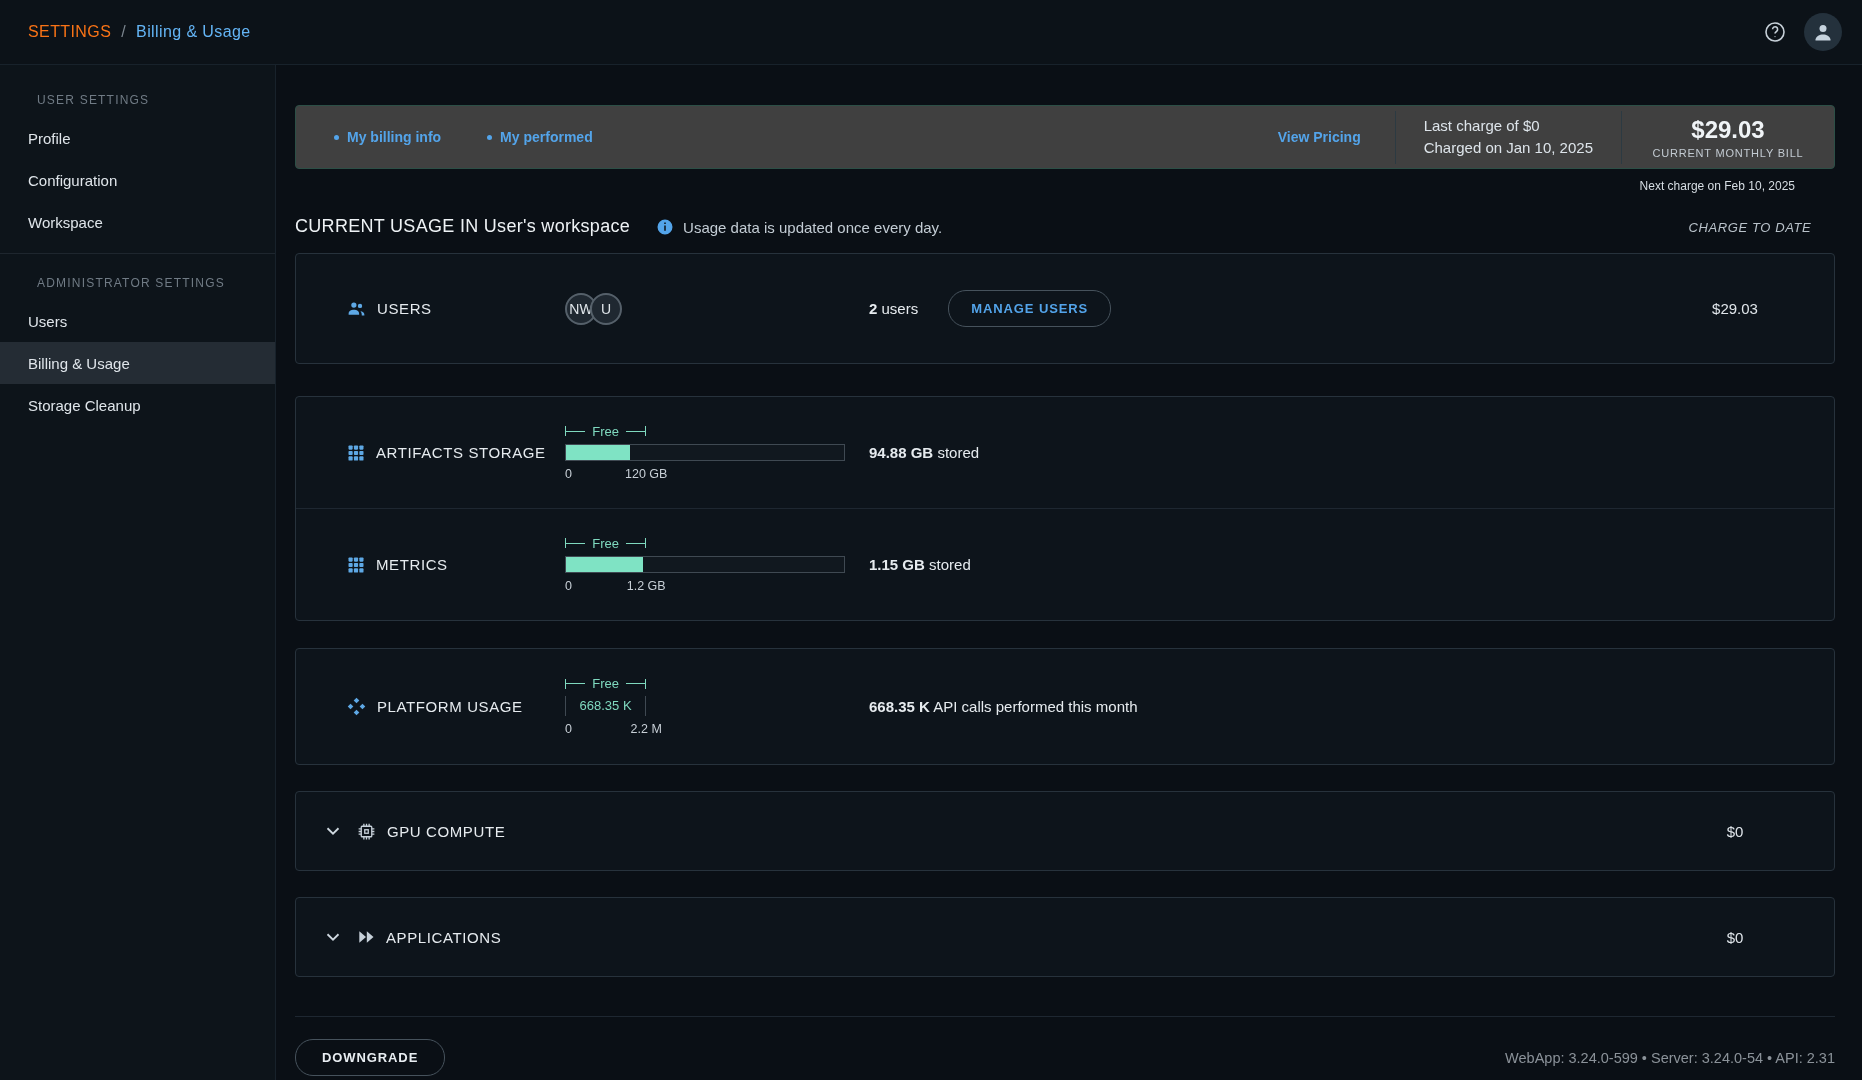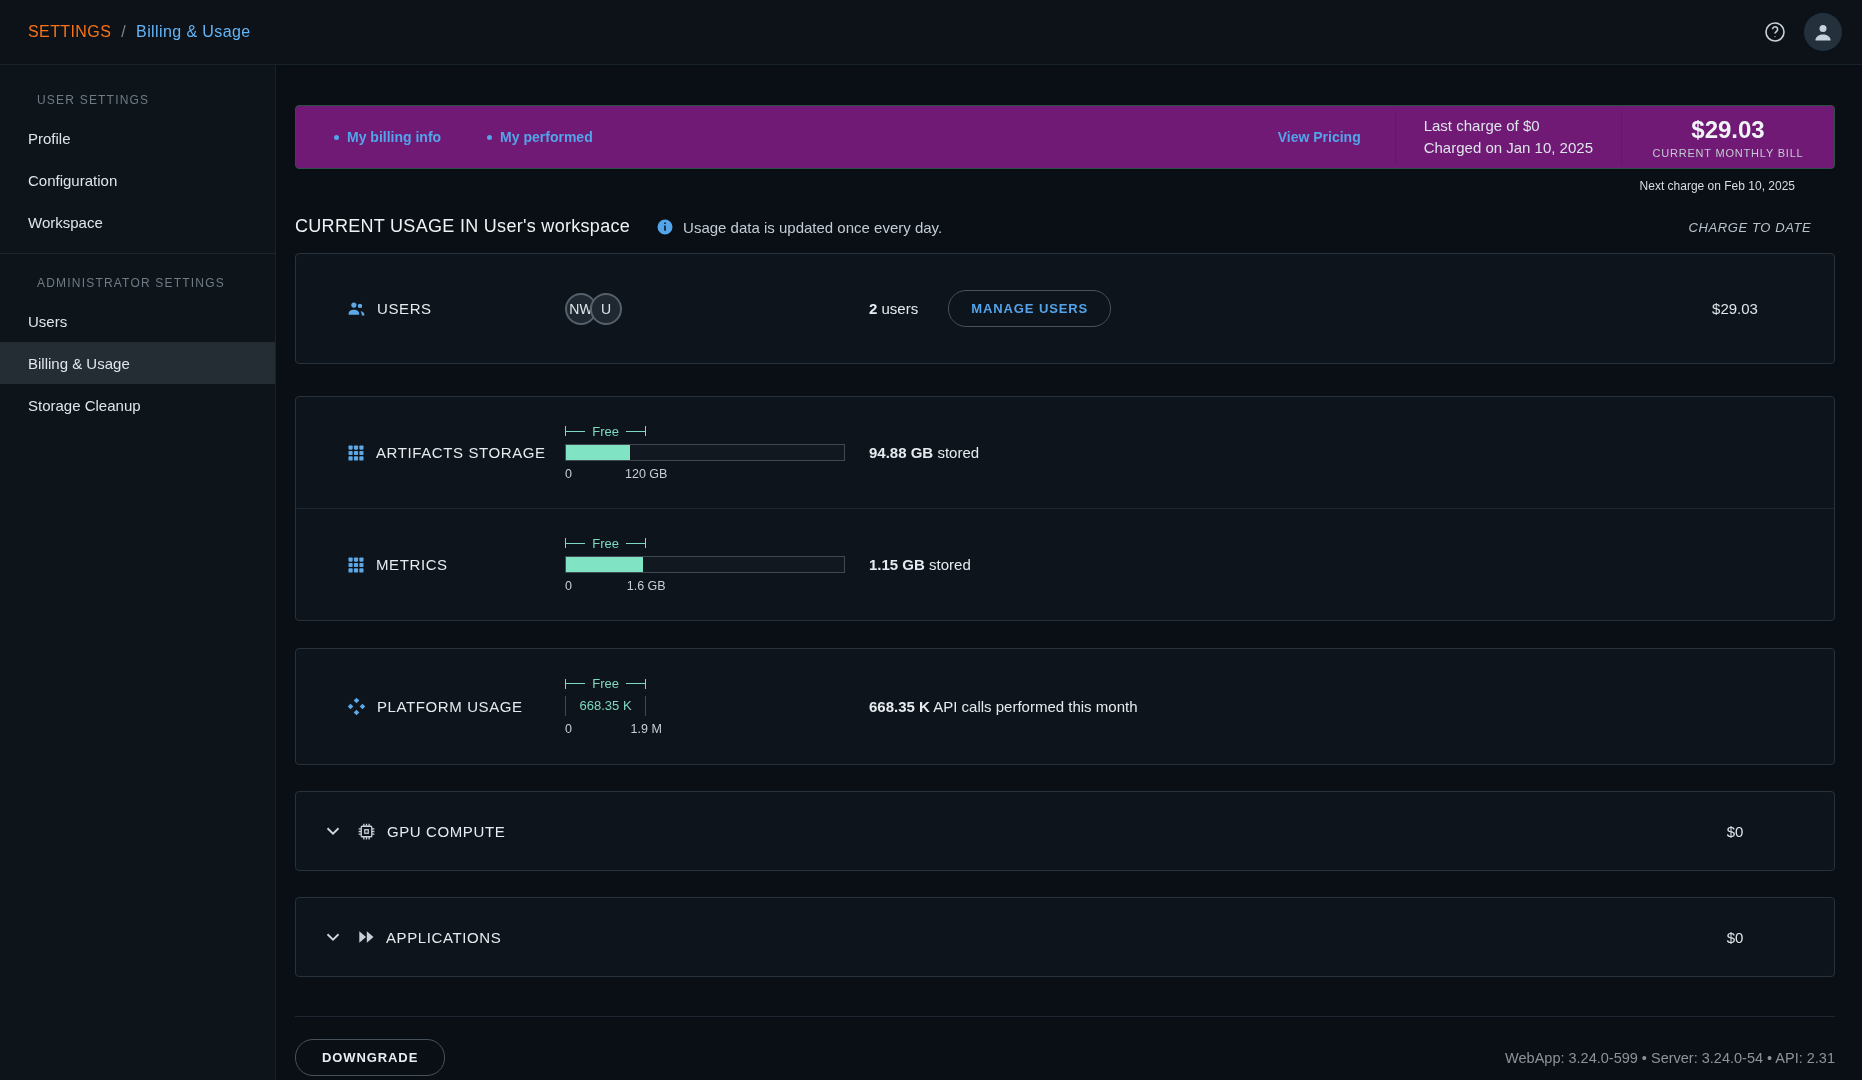--- a/index.html
+++ b/index.html
@@ -45,21 +45,21 @@
     height:42px;display:flex;align-items:center;padding-left:28px;
     color:#dfe5ea;font-size:15px;cursor:pointer;
   }
   .side-item.selected{background:#242c34;}
   .side-divider{height:1px;background:#1e262e;margin:10px 0;}
   .content{
     flex:1;padding:40px 27px 0 19px;overflow:hidden;
   }
   
   .billing-card{
-    height:64px;border:1px solid #2c4f46;border-radius:4px;background:#701a75;
+    height:64px;border:1px solid #2c4f46;border-radius:4px;background:#404040;
     display:flex;align-items:center;padding:0 0 0 38px;
   }
   .billing-links{display:flex;align-items:center;gap:46px;}
   .blue-link{
     display:flex;align-items:center;gap:8px;color:var(--accent-blue);
     font-size:14px;font-weight:600;cursor:pointer;white-space:nowrap;
   }
   .dot{width:5px;height:5px;border-radius:50%;background:var(--accent-blue);display:inline-block;}
   .billing-right{margin-left:auto;display:flex;align-items:center;}
   .view-pricing{color:var(--accent-blue);font-size:14px;font-weight:600;cursor:pointer;margin-right:34px;white-space:nowrap;}
@@ -332,21 +332,21 @@
               <span class="line"></span>
               <span class="lbl">Free</span>
               <span class="line"></span>
               <span class="tick"></span>
           </div>
           <div class="bar">
             <div class="fill" style="width: 27.8%;"></div>
           </div>
           <div class="scale">
             <span class="min">0</span>
-            <span class="max" style="left: 29%;">1.6 GB</span>
+            <span class="max" style="left: 29%;">1.2 GB</span>
           </div>
         </div>
         <div class="stored-text"><b>1.15 GB</b><span> stored</span></div>
         <div class="price"></div>
       </div>
     </section>
 
     <section class="card platform-card">
       <div class="usage-row">
         <div class="row-label">
@@ -364,21 +364,21 @@
           <div class="free-bracket" style="width: 29%;">
             <span class="tick"></span>
               <span class="line"></span>
               <span class="lbl">Free</span>
               <span class="line"></span>
               <span class="tick"></span>
           </div>
           <div class="value-slot" style="width: 29%;">668.35 K</div>
           <div class="scale">
             <span class="min">0</span>
-            <span class="max" style="left: 29%;">1.9 M</span>
+            <span class="max" style="left: 29%;">2.2 M</span>
           </div>
         </div>
         <div class="stored-text"><b>668.35 K</b><span> API calls performed this month</span></div>
         <div class="price"></div>
       </div>
     </section>
 
     <section class="card collapse-card">
       <div class="collapse-row">
         <span class="chevron">

